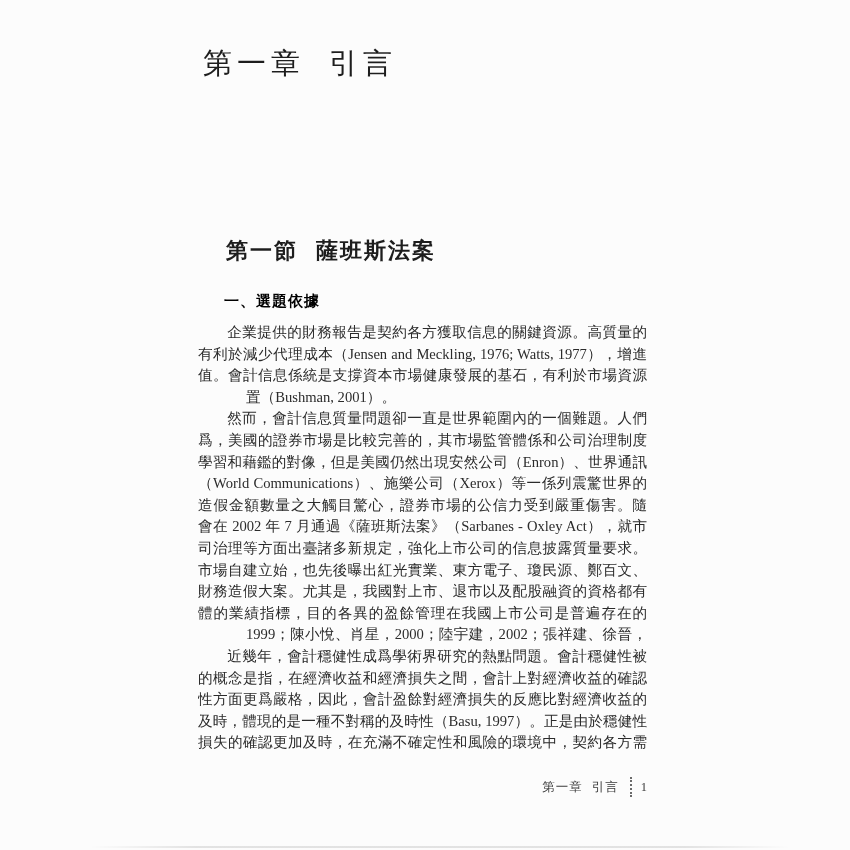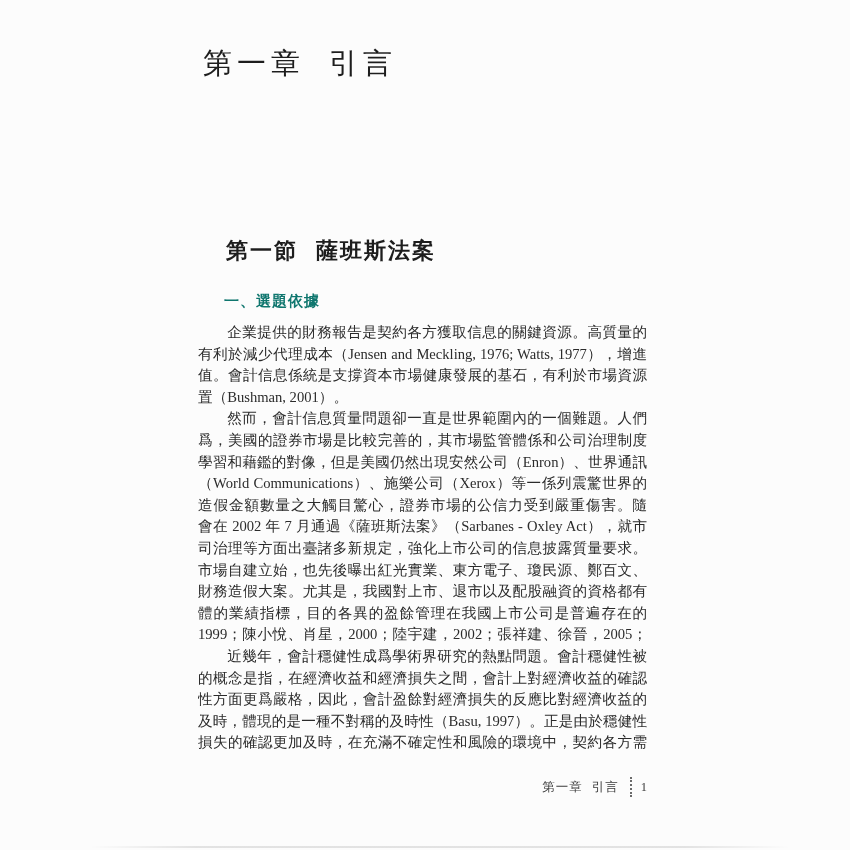--- a/index.html
+++ b/index.html
@@ -48,42 +48,42 @@
     white-space: nowrap;
   }
   .section-heading .gap { display: inline-block; width: 18px; }
   .subsection-heading {
     position: absolute;
     left: 224px;
     top: 292px;
     font-family: "Liberation Sans", "DejaVu Sans", sans-serif;
     font-size: 15px;
     font-weight: 700;
-    color: #0f766e;
+    color: #000000;
     letter-spacing: 1px;
     white-space: nowrap;
   }
   .body-text {
     position: absolute;
     left: 198px;
     top: 322px;
     width: 449px;
     font-size: 14.6px;
     line-height: 21.6px;
     color: #2b2b2b;
   }
   .para { }
   .line {
     text-align: justify;
     text-align-last: justify;
     height: 21.6px;
     overflow: hidden;
   }
   .line.first { text-indent: 2em; }
-  .line.short { text-align-last: left; }
+  .line.short { text-align-last: left; margin-left: 48px; }
   .footer {
     position: absolute;
     top: 777px;
     left: 198px;
     width: 449px;
     display: flex;
     justify-content: flex-end;
     align-items: center;
     font-size: 12.5px;
     color: #3a3a3a;

